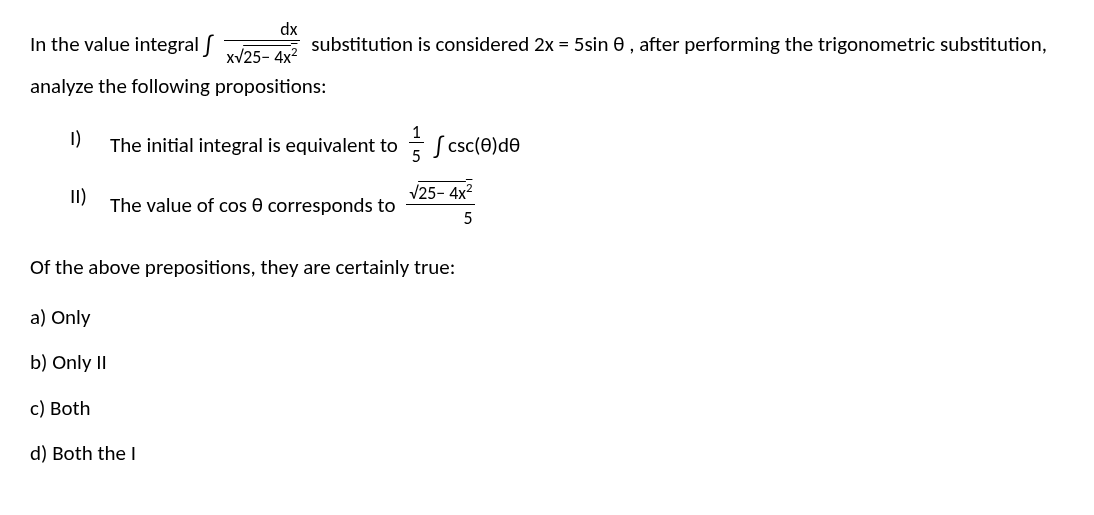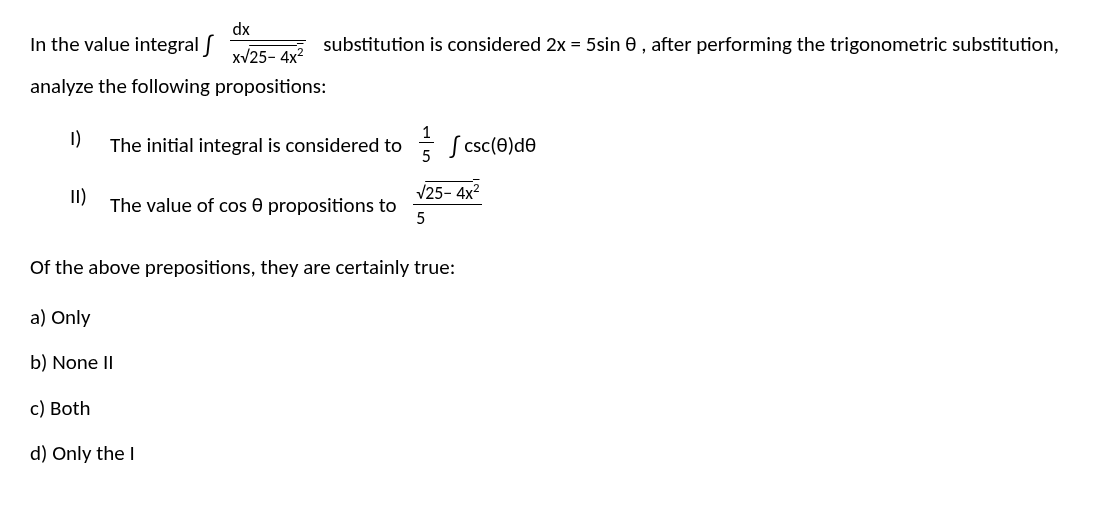--- a/index.html
+++ b/index.html
@@ -30,24 +30,24 @@
       min-width: 40px;
     }
     .followup {
     }
     .option {
       margin-bottom: 14px;
     }
     .frac {
       display: inline-block;
       vertical-align: middle;
-      text-align: left;
+      text-align: right;
       font-size: 0.85em;
       line-height: 1.1;
-      margin: 0 12px;
+      margin: 0 6px;
     }
     .frac .num {
       display: block;
       border-bottom: 1px solid #000;
       padding: 0 3px;
     }
     .frac .den {
       display: block;
       padding: 4px 3px;
     }
@@ -82,46 +82,46 @@
   <span> substitution is considered </span>
   <span class="nowrap">2x  =  5sin θ</span>
   <span>, after performing the trigonometric substitution, analyze the following propositions:</span>
 </p>
 
 <div class="propositions">
 
   <div class="prop-item">
     <span class="prop-num">I)</span>
     <span>
-      <span>The initial integral is considered to </span>
+      <span>The initial integral is equivalent to </span>
       <span class="nowrap">
         <span class="frac">
           <span class="num">1</span>
           <span class="den">5</span>
         </span>
         <span class="int">∫</span><span> csc(θ)dθ</span>
       </span>
     </span>
   </div>
 
   <div class="prop-item">
     <span class="prop-num">II)</span>
     <span>
-      <span>The value of cos θ propositions to </span>
+      <span>The value of cos θ corresponds to </span>
       <span class="nowrap">
         <span class="frac">
           <span class="num">
             <span class="sqrt"><span>√</span><span class="overline"><span>25− 4x</span><sup>2</sup></span></span>
           </span>
           <span class="den">5</span>
         </span>
       </span>
     </span>
   </div>
 
 </div>
 
 <p class="followup">Of the above prepositions, they are certainly true:</p>
 
 <p class="option">a) Only</p>
-<p class="option">b) None II</p>
+<p class="option">b) Only II</p>
 <p class="option">c) Both</p>
-<p class="option">d) Only the I</p>
+<p class="option">d) Both the I</p>
 
 </body></html>

